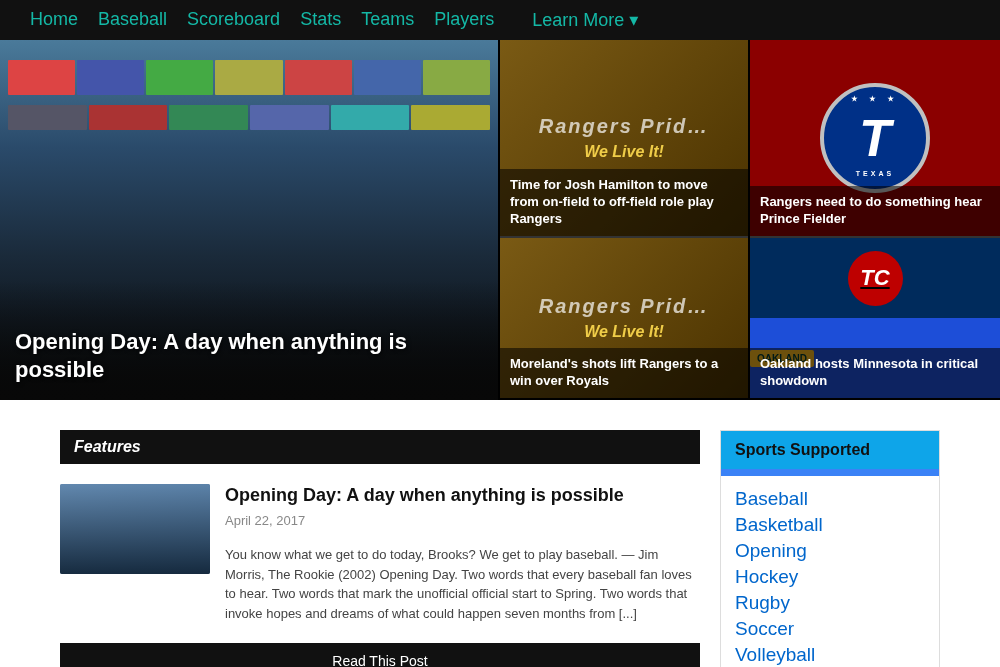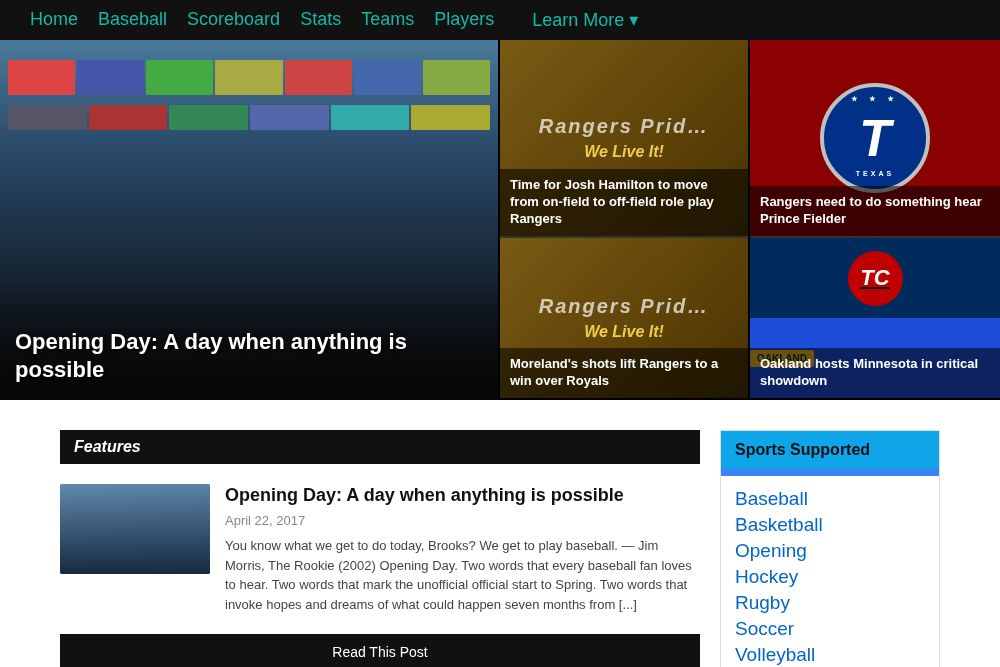--- a/index.html
+++ b/index.html
@@ -82,21 +82,21 @@
     .feature-title {
       font-size: 18px;
       font-weight: bold;
       color: #111;
       line-height: 1.3;
       margin-bottom: 6px;
     }
     .feature-date {
       color: #888;
       font-size: 13px;
-      margin-bottom: 8px;
+      margin-bottom: 17px;
     }
     .feature-excerpt {
       font-size: 13px;
       color: #444;
       line-height: 1.5;
     }
     .read-btn {
       display: block;
       width: 100%;
       background: #111;

